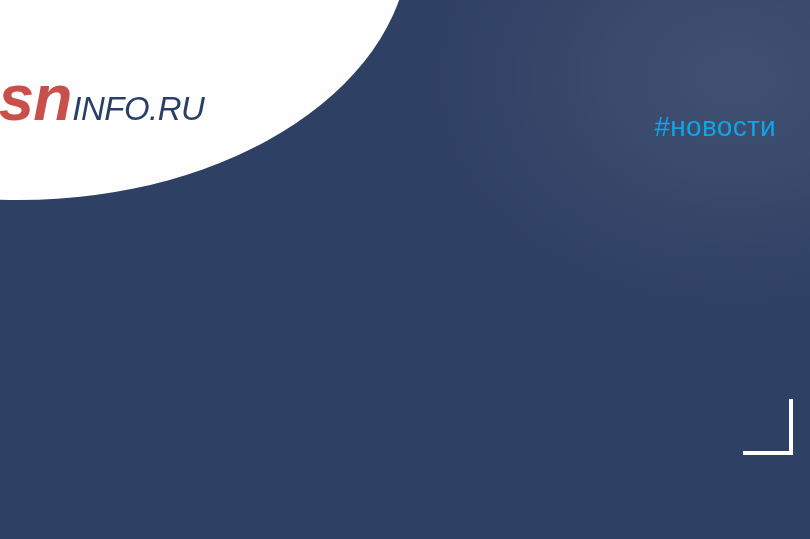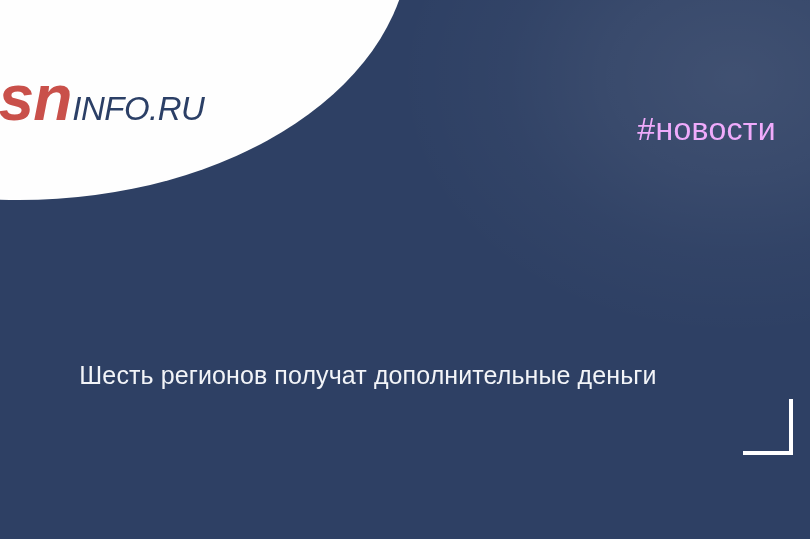--- a/index.html
+++ b/index.html
@@ -75,22 +75,22 @@
     letter-spacing: -0.5px;
     color: #2b3f66;
     margin-left: 1px;
   }
 
   
   .hashtag {
     position: absolute;
     right: 34px;
     top: 111px;
-    color: #f0abfc;
-    font-size: 32px;
+    color: #0ea5e9;
+    font-size: 28px;
     font-weight: normal;
     letter-spacing: 0.3px;
     white-space: nowrap;
   }
 
   
   .headline {
     position: absolute;
     left: 0;
     top: 356px;
@@ -141,21 +141,20 @@
   <div class="white-blob"></div>
 
   <div class="logo">
     <span class="logo-asn">asn</span>
     <span class="logo-inforu">INFO.RU</span>
   </div>
 
   <div class="hashtag">#новости</div>
 
   <div class="headline">
-    <span class="headline-line">Шесть регионов получат дополнительные деньги</span>
   </div>
 
   <div class="corner-bracket">
     <div class="bracket-vertical"></div>
     <div class="bracket-horizontal"></div>
   </div>
 
 </div>
 
 </body></html>

